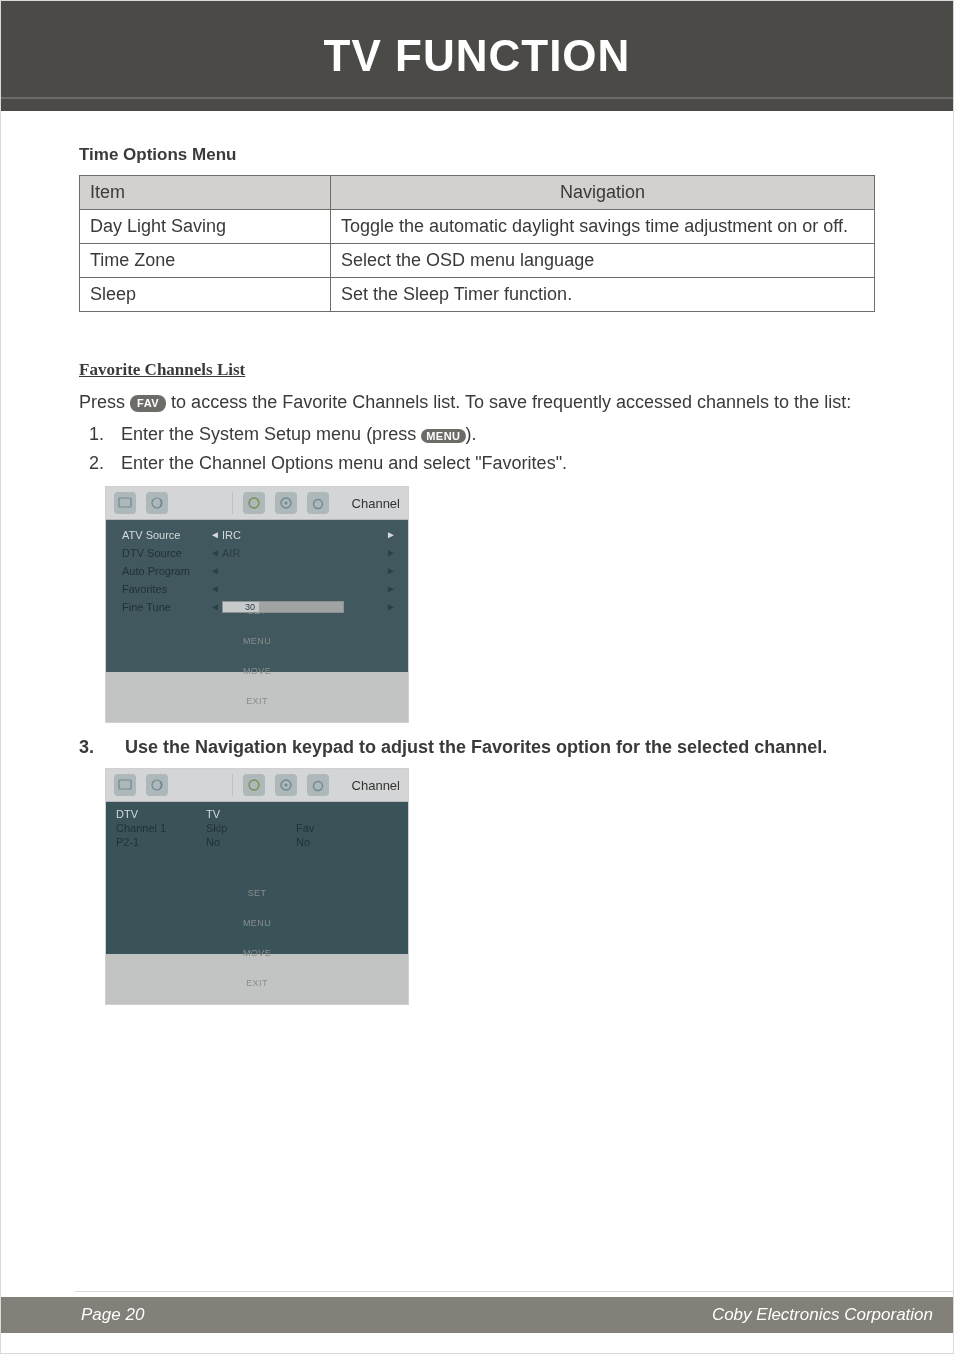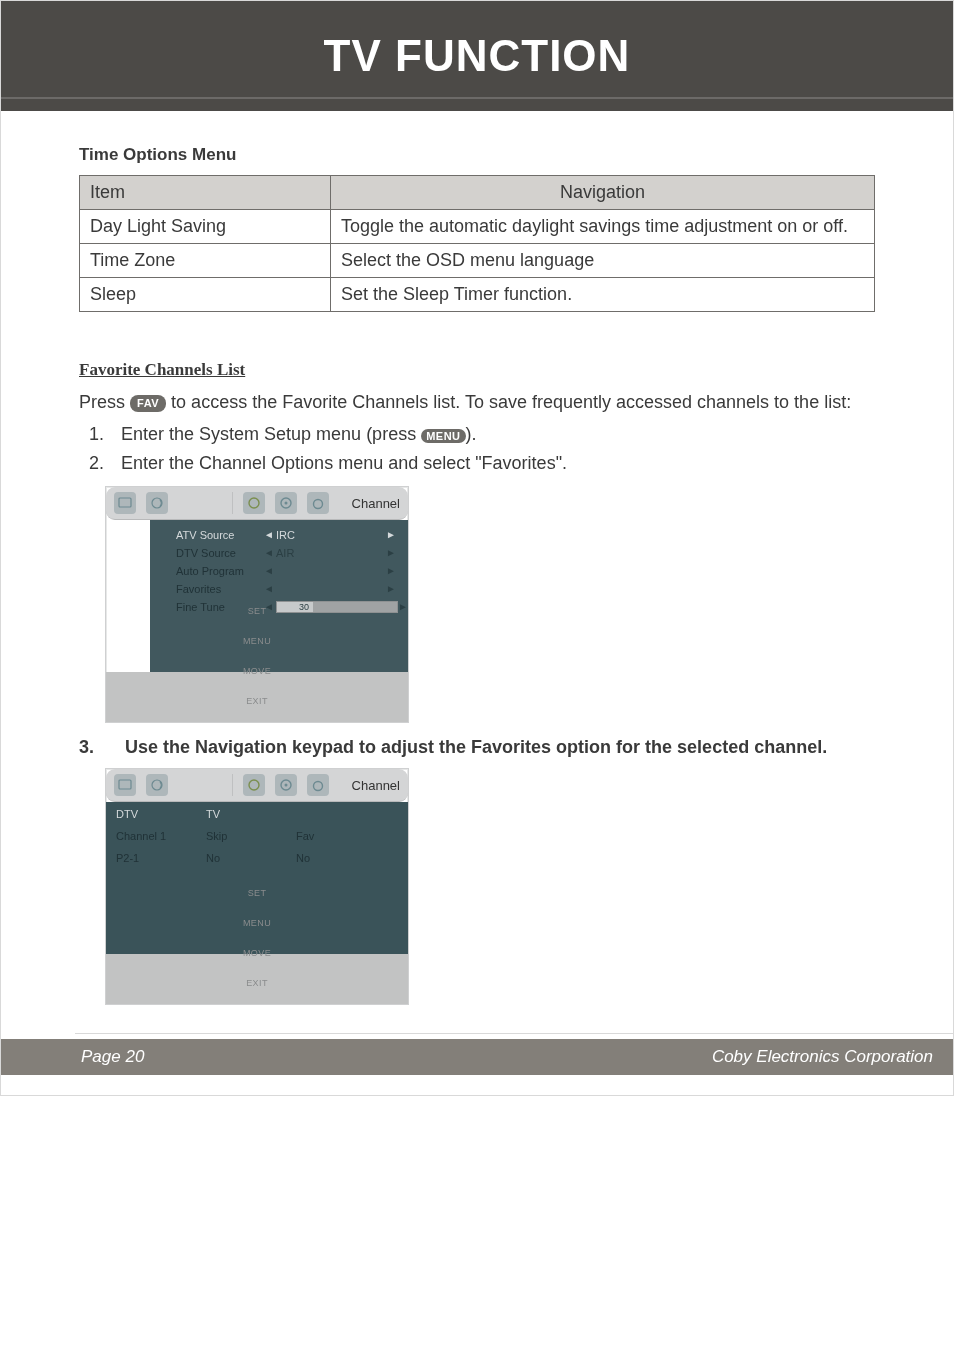--- a/index.html
+++ b/index.html
@@ -13,57 +13,57 @@
     --osd-bg2:#3a5359;
     --osd-tabbar:#d4d5d6;
     --osd-text:#203237;
     --osd-highlight:#d5dadc;
     --osd-bar-track:#a0a3a4;
     --osd-bar-fill:#c7cacb;
     --osd-footbar:#c2c3c3;
     --osd-tab-bg:#aeb7ba;
   }
   html,body{margin:0;padding:0;background:#fff;font-family:Helvetica,Arial,sans-serif;color:var(--body-text);}
-  .page{width:954px;height:1096px;position:relative;border:1px solid var(--page-border);box-sizing:border-box;overflow:hidden;}
+  .page{width:954px;height:1354px;position:relative;border:1px solid var(--page-border);box-sizing:border-box;overflow:hidden;}
   .header-band{background:var(--header-bg);height:110px;display:flex;align-items:center;justify-content:center;color:#fff;font-size:44px;font-weight:700;letter-spacing:1px;position:relative;}
   .header-band .rule{position:absolute;left:0;right:0;bottom:12px;height:2px;background:rgba(255,255,255,0.18);}
   .content{padding:28px 78px 0 78px;}
   h3.sub{font-size:17px;font-weight:700;margin:6px 0 10px 0;}
   h3.sub.underline{text-decoration:underline;font-family:Liberation Serif, serif;}
   table.opts{border-collapse:collapse;width:100%;font-size:18px;}
   table.opts th,table.opts td{border:1px solid var(--table-border);padding:6px 10px;text-align:left;vertical-align:middle;}
   table.opts th{background:var(--table-hdr);font-weight:400;}
   table.opts th.desc{text-align:center;}
   .para{font-size:18px;line-height:1.35;margin:6px 0 10px 0;}
   .fav-btn{display:inline-block;background:#6d6b67;color:#fff;font-size:11px;font-weight:700;border-radius:8px;padding:1px 7px;vertical-align:middle;letter-spacing:0.5px;}
   .menu-btn{display:inline-block;background:#6d6b67;color:#fff;font-size:11px;font-weight:700;border-radius:7px;padding:1px 5px;vertical-align:middle;letter-spacing:0.5px;}
   ol.steps{font-size:18px;padding-left:30px;margin:8px 0 12px 0;}
   ol.steps li{padding-left:12px;margin-bottom:8px;}
   .step-alone{font-size:18px;margin:10px 0 10px 0;font-weight:bold;}
   .step-alone .num{display:inline-block;width:26px;}
   
   .osd{width:302px;border:1px solid #cfd0d1;background:#fff;box-shadow:0 0 0 1px #e7e8e8 inset;margin:4px 0 14px 26px;font-family:Arial,Helvetica,sans-serif;}
-  .osd-tabbar{height:32px;background:var(--osd-tabbar);display:flex;align-items:center;padding:0 8px;gap:10px;position:relative;border-bottom:1px solid #b8b9ba;border-radius:9px;}
+  .osd-tabbar{height:32px;background:var(--osd-tabbar);display:flex;align-items:center;padding:0 8px;gap:10px;position:relative;border-bottom:1px solid #b8b9ba;}
   .osd-tab{width:22px;height:22px;border-radius:4px;background:var(--osd-tab-bg);position:relative;display:flex;align-items:center;justify-content:center;}
   .osd-tab svg{display:block;}
   .osd-tabbar .sep{width:1px;height:22px;background:#bfc0c1;margin:0 0 0 54px;}
   .osd-tabbar .title{margin-left:auto;font-size:13px;color:#333;}
-  .osd-body{background:var(--osd-bg);padding:6px 10px 18px 26px;min-height:128px;font-size:11px;color:var(--osd-text);margin-left:44px;}
+  .osd-body{background:var(--osd-bg);padding:6px 10px 18px 16px;min-height:128px;font-size:11px;color:var(--osd-text);}
   .osd-row{display:grid;grid-template-columns:88px 12px 1fr 12px;align-items:center;height:18px;}
   .osd-row .l{color:var(--osd-text);}
   .osd-row .l.hl{color:var(--osd-highlight);}
   .osd-row .v{color:var(--osd-highlight);font-size:11px;}
   .tri{font-size:10px;line-height:1;color:#2b3f44;}
   .tri.hl{color:var(--osd-highlight);}
   .slider-track{height:10px;width:120px;background:var(--osd-bar-track);border:1px solid #8e9192;position:relative;display:flex;align-items:center;}
   .slider-fill{height:100%;background:var(--osd-bar-fill);}
   .slider-num{position:absolute;left:22px;font-size:9px;color:#2b3f44;}
   .osd-footer{height:18px;background:var(--osd-footbar);display:flex;justify-content:flex-end;align-items:center;gap:20px;padding:16px 10px;font-size:9px;color:#8a8c8d;letter-spacing:0.4px;flex-direction:column;}
   .osd-body2{background:var(--osd-bg2);padding:6px 10px 34px 10px;min-height:112px;font-size:11px;color:var(--osd-text);}
-  .grid3{display:grid;grid-template-columns:90px 90px 80px;row-gap:10px;}
+  .grid3{display:grid;grid-template-columns:90px 90px 80px;row-gap:2px;}
   .grid3 .c{color:var(--osd-text);}
   .grid3 .c.lt{color:var(--osd-highlight);}
   
   .footer-band{position:absolute;left:0;right:0;bottom:20px;height:36px;background:var(--footer-bg);color:#fff;display:flex;align-items:center;justify-content:space-between;padding:0 20px 0 80px;font-style:italic;font-size:17px;}
   .footer-band::before{content:"";position:absolute;left:74px;right:0;top:-6px;height:1px;background:rgba(0,0,0,0.15);}
 </style>
 </head>
 <body>
 
 <div class="page">

